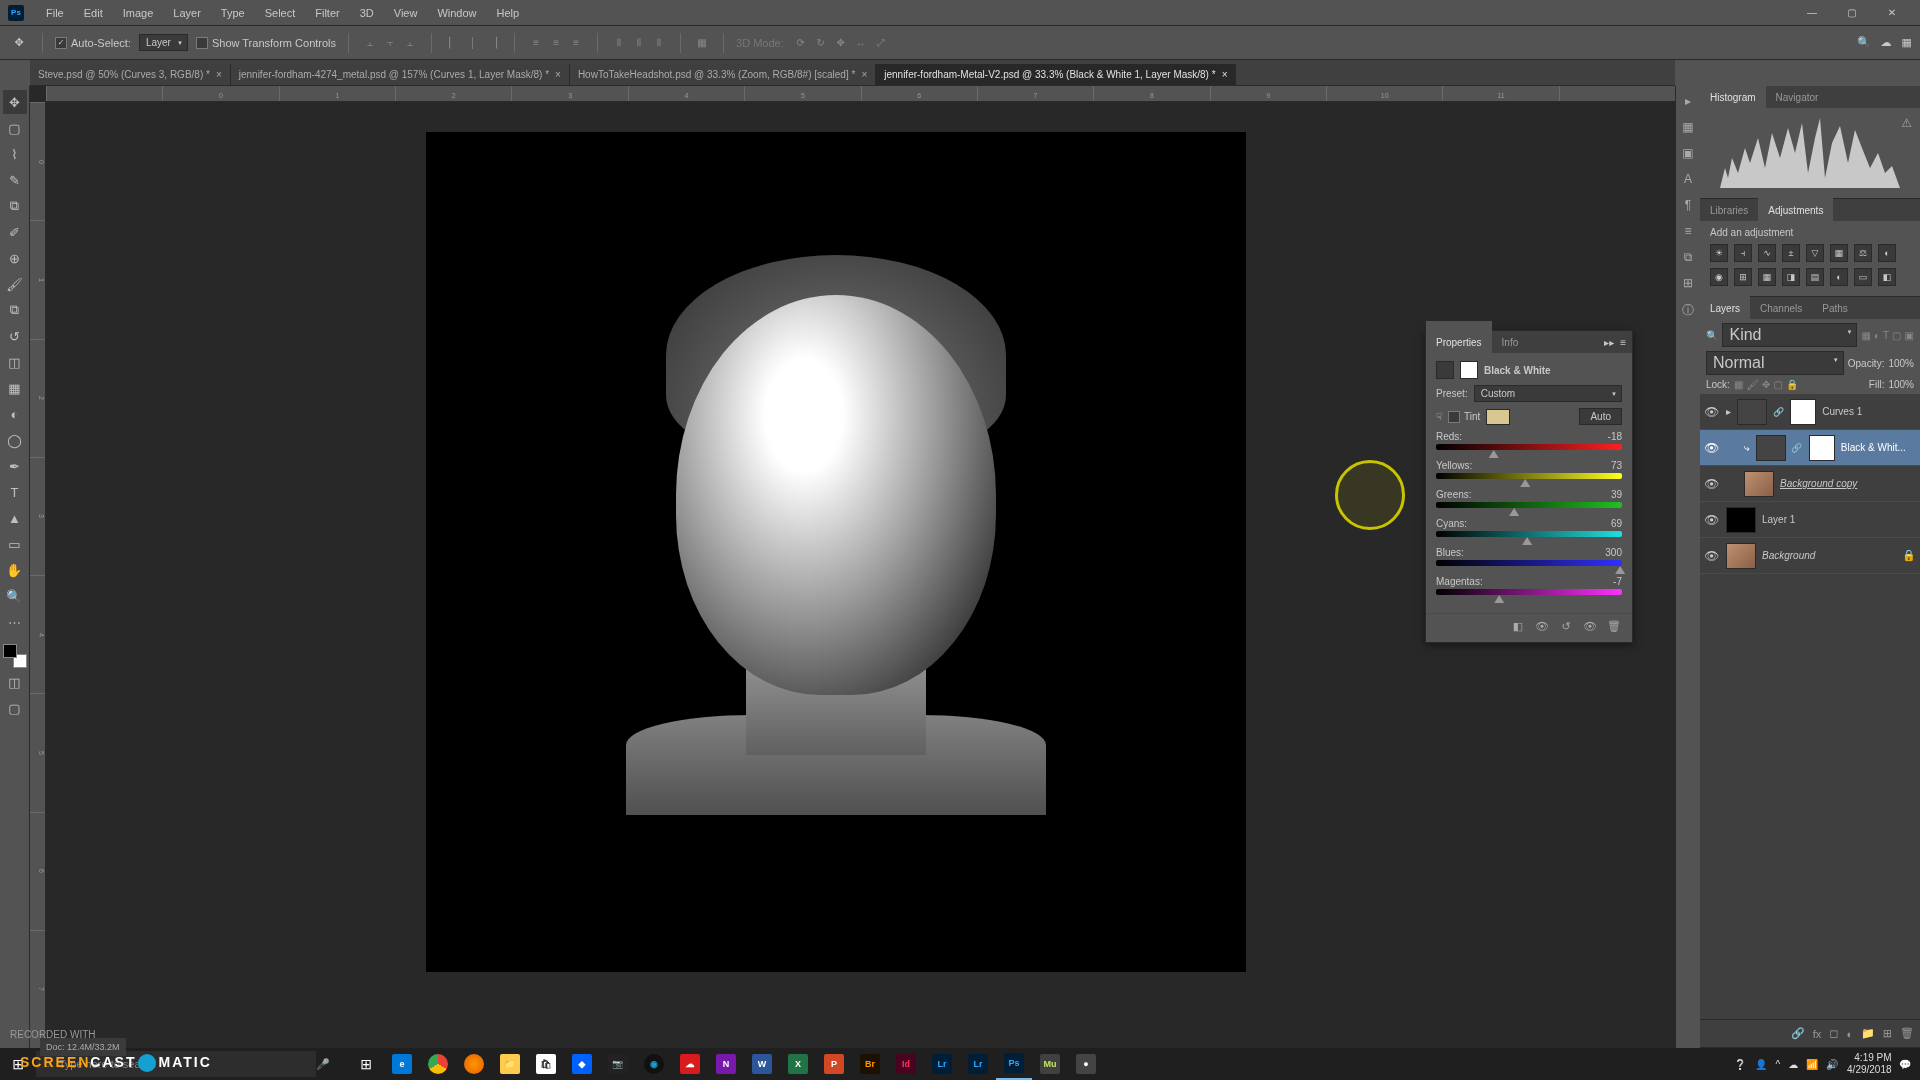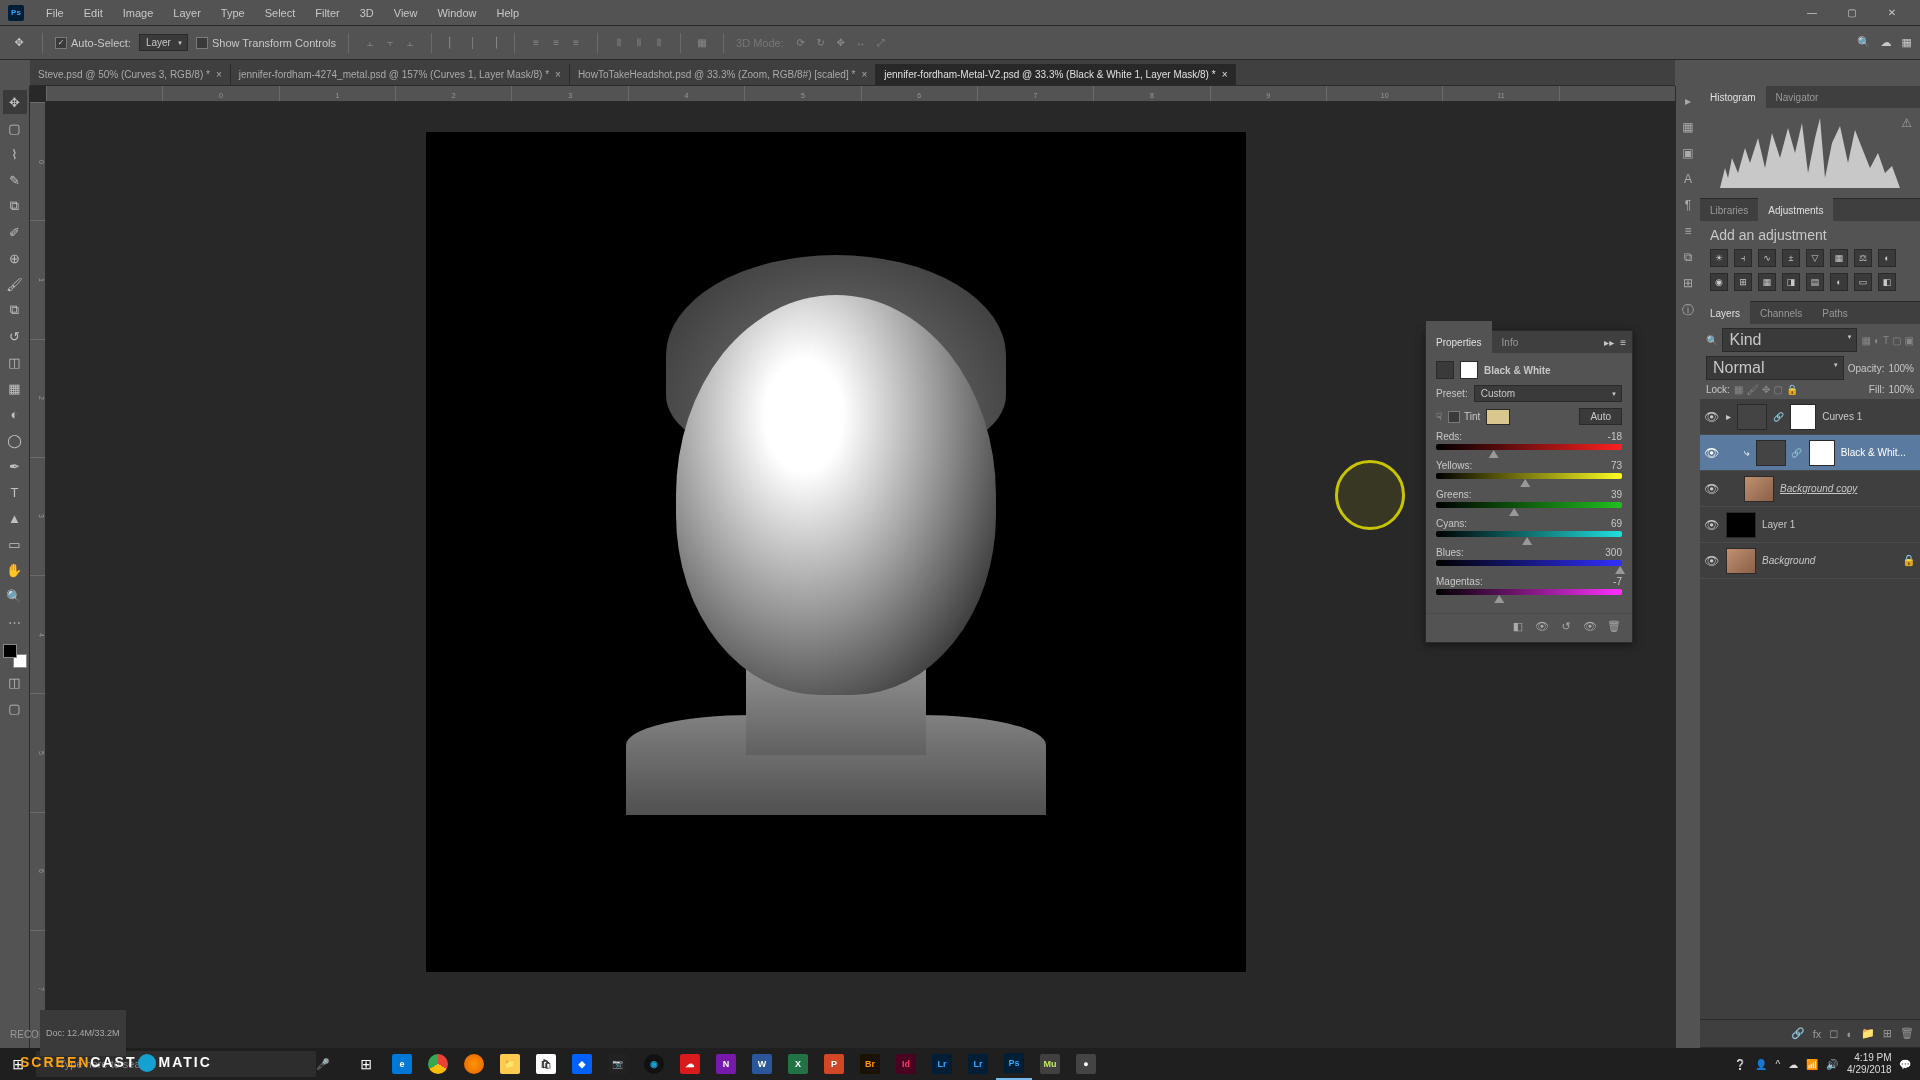--- a/index.html
+++ b/index.html
@@ -57,21 +57,21 @@
 
 .rightcol { position: absolute; right: 0; top: 86px; width: 220px; bottom: 32px; background: #535353; display: flex; flex-direction: column; }
 .panel { border-bottom: 1px solid #2a2a2a; }
 .panel-tabs { height: 22px; background: #3f3f3f; display: flex; align-items: center; }
 .panel-tabs .ptab { padding: 16px 10px; font-size: 10px; color: #999; cursor:pointer;}
 .panel-tabs .ptab.active { background: #535353; color: #e0e0e0; }
 .histogram { height: 90px; position: relative; padding: 10px 20px 4px; }
 .histo-svg { width: 100%; height: 70px; }
 .warn-tri { position: absolute; right: 8px; top: 8px; color: #aaa; font-size: 12px; }
 .adjust-body { padding: 6px 10px 10px; }
-.adjust-body .lbl { font-size: 14px; margin-bottom: 6px; }
+.adjust-body .lbl { font-size: 10px; margin-bottom: 6px; }
 .adj-icons { display: flex; flex-wrap: wrap; gap: 6px; }
 .adj-icons span { width: 18px; height: 18px; background: #3a3a3a; border: 1px solid #2a2a2a; display:flex;align-items:center;justify-content:center;font-size:9px;}
 
 
 .props-panel { position: absolute; left: 1425px; top: 330px; width: 208px; background: #535353; border: 1px solid #2a2a2a; box-shadow: 0 2px 8px rgba(0,0,0,0.5); z-index: 400; }
 .props-body { padding: 8px 10px; }
 .prop-row { display: flex; align-items: center; margin-bottom: 6px; gap: 6px; font-size: 10px; }
 .prop-row .thumb { width: 18px; height: 18px; background: #3a3a3a; border:1px solid #2a2a2a;}
 .slider-row { margin-bottom: 10px; font-size: 10px; }
 .slider-row .top { display: flex; justify-content: space-between; margin-bottom: 2px; }
@@ -99,21 +99,21 @@
 .layer-row .eye { width: 16px; font-size: 12px; }
 .layer-row .thumb { width: 30px; height: 26px; background: #888; border: 1px solid #2a2a2a; }
 .layer-row .thumb.black { background: #000; }
 .layer-row .thumb.img { background: linear-gradient(135deg,#c09070,#8a6048); }
 .layer-row .mask { width: 26px; height: 26px; background: #fff; border: 1px solid #2a2a2a; }
 .layer-row .name { font-size: 10px; }
 .layer-row .indent { width: 12px; }
 .layer-bottom { height: 28px; background: #3f3f3f; display: flex; align-items: center; justify-content: flex-end; padding: 0 6px; gap: 8px; border-top: 1px solid #2a2a2a;}
 .layer-bottom span { font-size: 11px; color: #999; }
 .recorded { position: absolute; left: 10px; bottom: 40px; font-size: 10px; color: #999; z-index:600;}
-.doc-size { position:absolute; left:40px; bottom:24px; font-size:9px; color:#aaa; z-index:600; background:#3a3a3a; padding:18px 6px;}
+.doc-size { position:absolute; left:40px; bottom:24px; font-size:9px; color:#aaa; z-index:600; background:#3a3a3a; padding:4px 6px;}
 
 
 .taskbar { position: absolute; bottom: 0; left: 0; right: 0; height: 32px; background: #1f1f1f; display: flex; align-items: center; }
 .start { width: 36px; height: 32px; display: flex; align-items: center; justify-content: center; color: #fff; font-size: 14px; }
 .search { width: 280px; height: 26px; background: #2d2d2d; display: flex; align-items: center; padding: 0 8px; color: #888; font-size: 11px; gap: 8px; }
 .task-icons { display: flex; height: 32px; }
 .task-icons .ti { width: 36px; height: 32px; display: flex; align-items: center; justify-content: center; font-size: 14px; color: #fff; }
 .sqicon { width:20px; height:20px; display:flex;align-items:center;justify-content:center;font-size:9px;font-weight:bold;border-radius:2px;}
 .tray { margin-left: auto; display: flex; align-items: center; gap: 8px; padding-right: 8px; color: #ddd; font-size: 10px; }
 .clock { text-align: right; font-size: 10px; line-height: 12px; }

